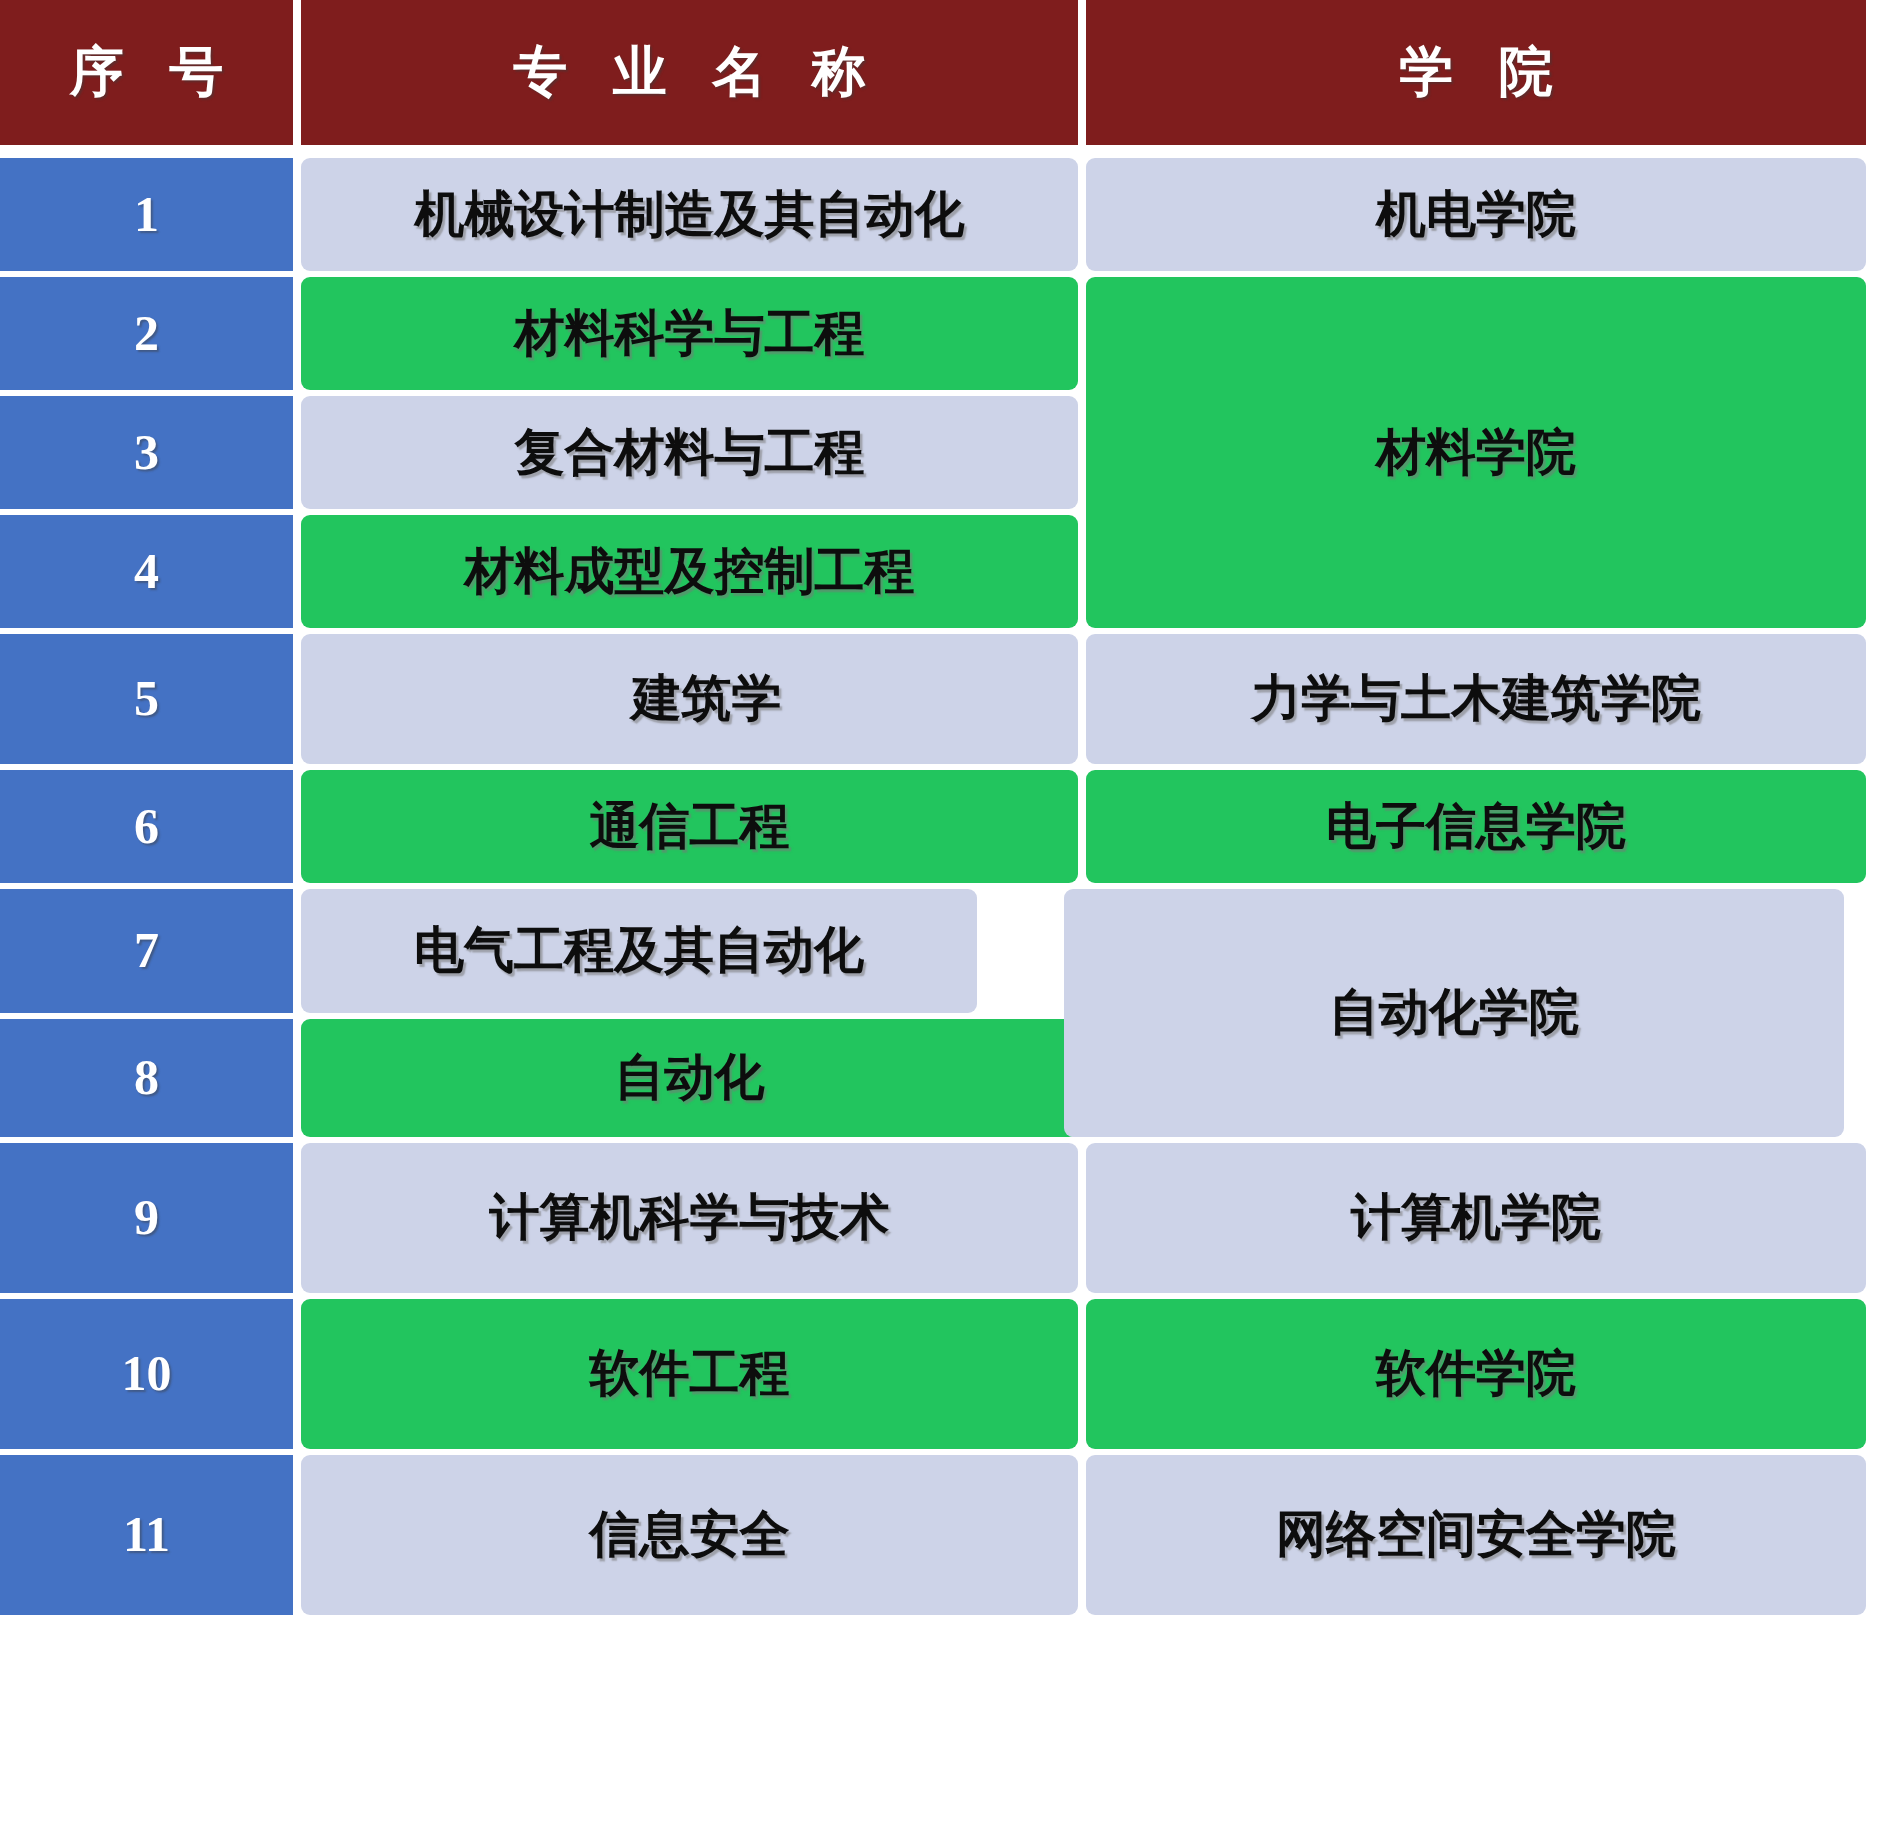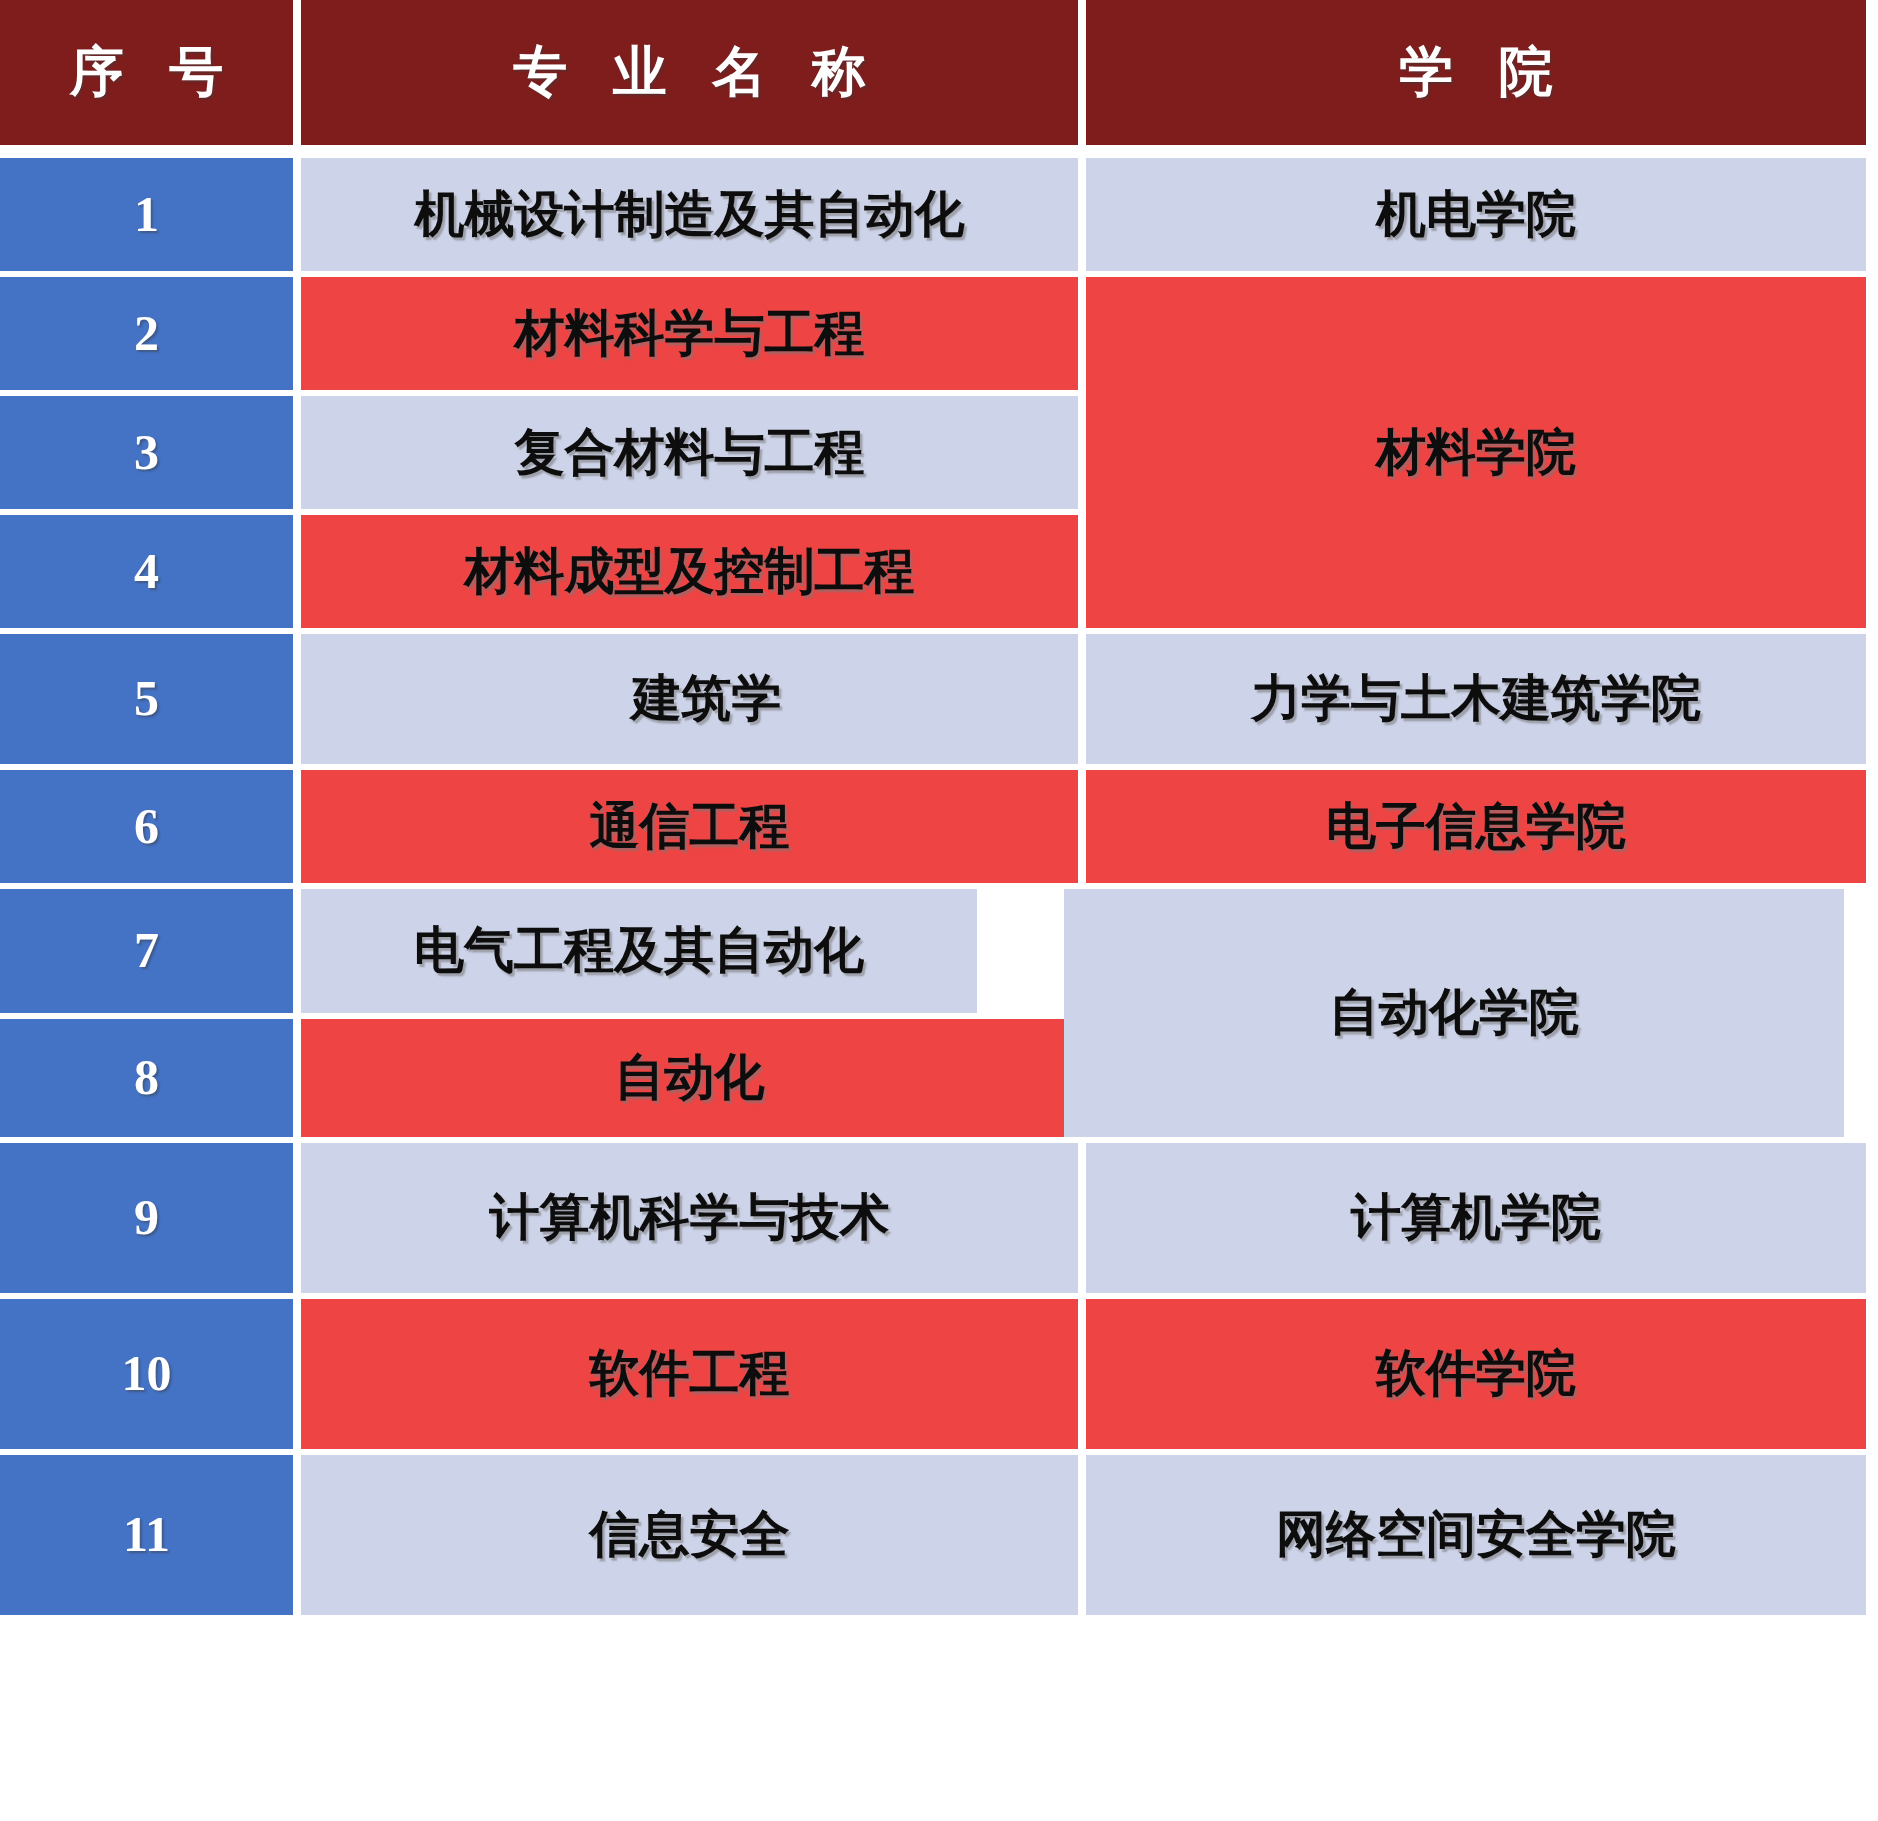--- a/index.html
+++ b/index.html
@@ -46,23 +46,24 @@
     font-size: 50px;
     text-shadow: 2px 2px 2px rgba(60,60,60,0.45);
   }
 
   
   .body-cell {
     color: #0d0d0d;
     font-weight: bold;
     font-size: 50px;
     text-shadow: 2.5px 2.5px 1.5px rgba(120,120,120,0.55);
+    border-radius: 9px;
   }
   .tone-a { background: #CDD3E8; }
-  .tone-b { background: #ef4444; }
+  .tone-b { background: #22c55e; }
 </style>
 </head>
 <body>
 
 <div id="table-root">
 
   <div class="cell hdr" style="left:0px;   top:0px; width:293px;  height:145px;">序  号</div>
 
   <div class="cell hdr" style="left:301px; top:0px; width:777px;  height:145px;">专 业 名 称</div>
 

